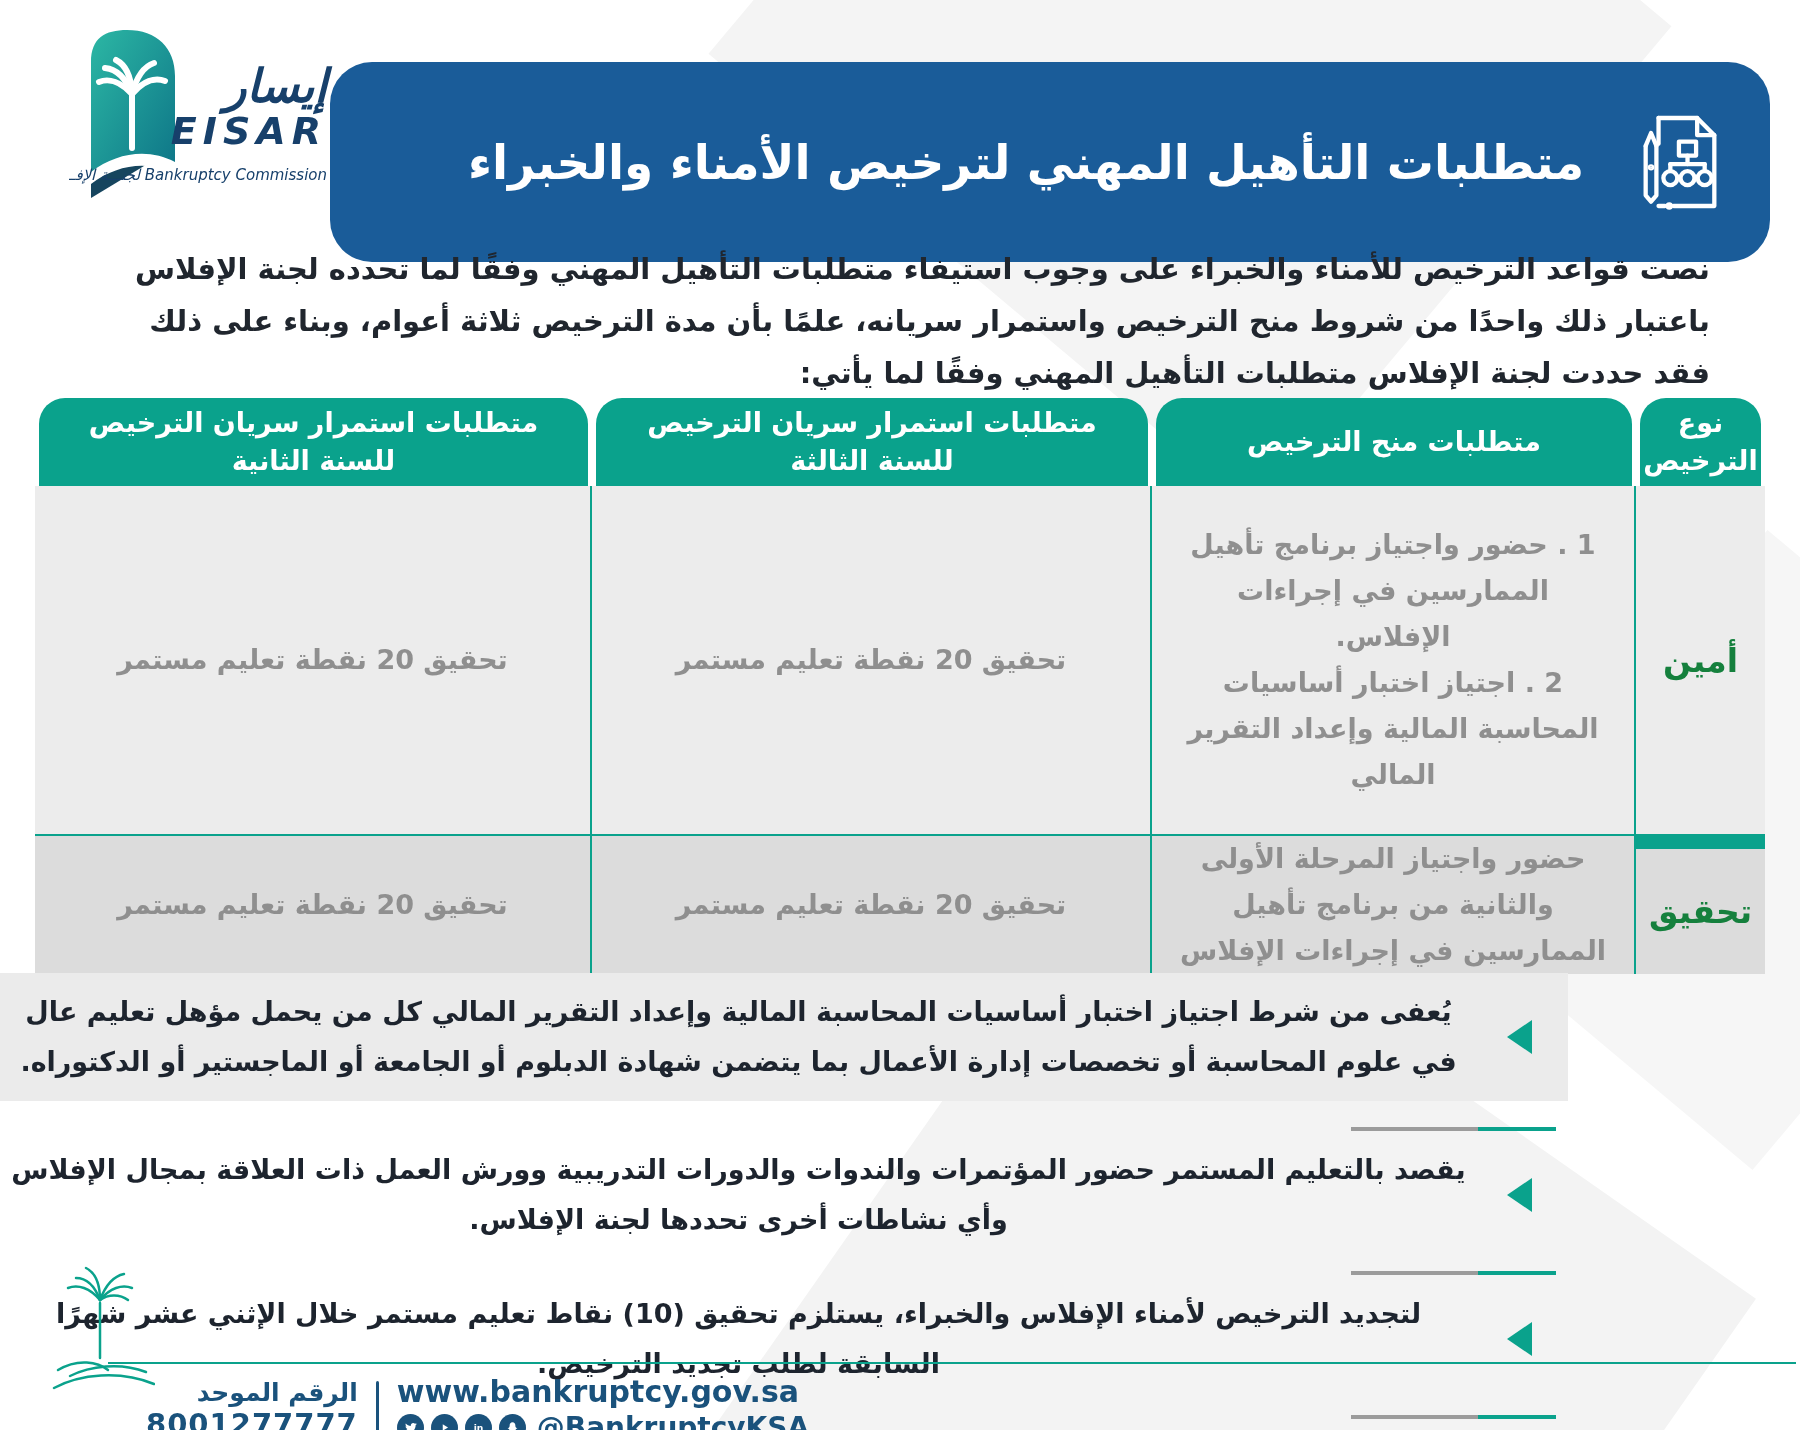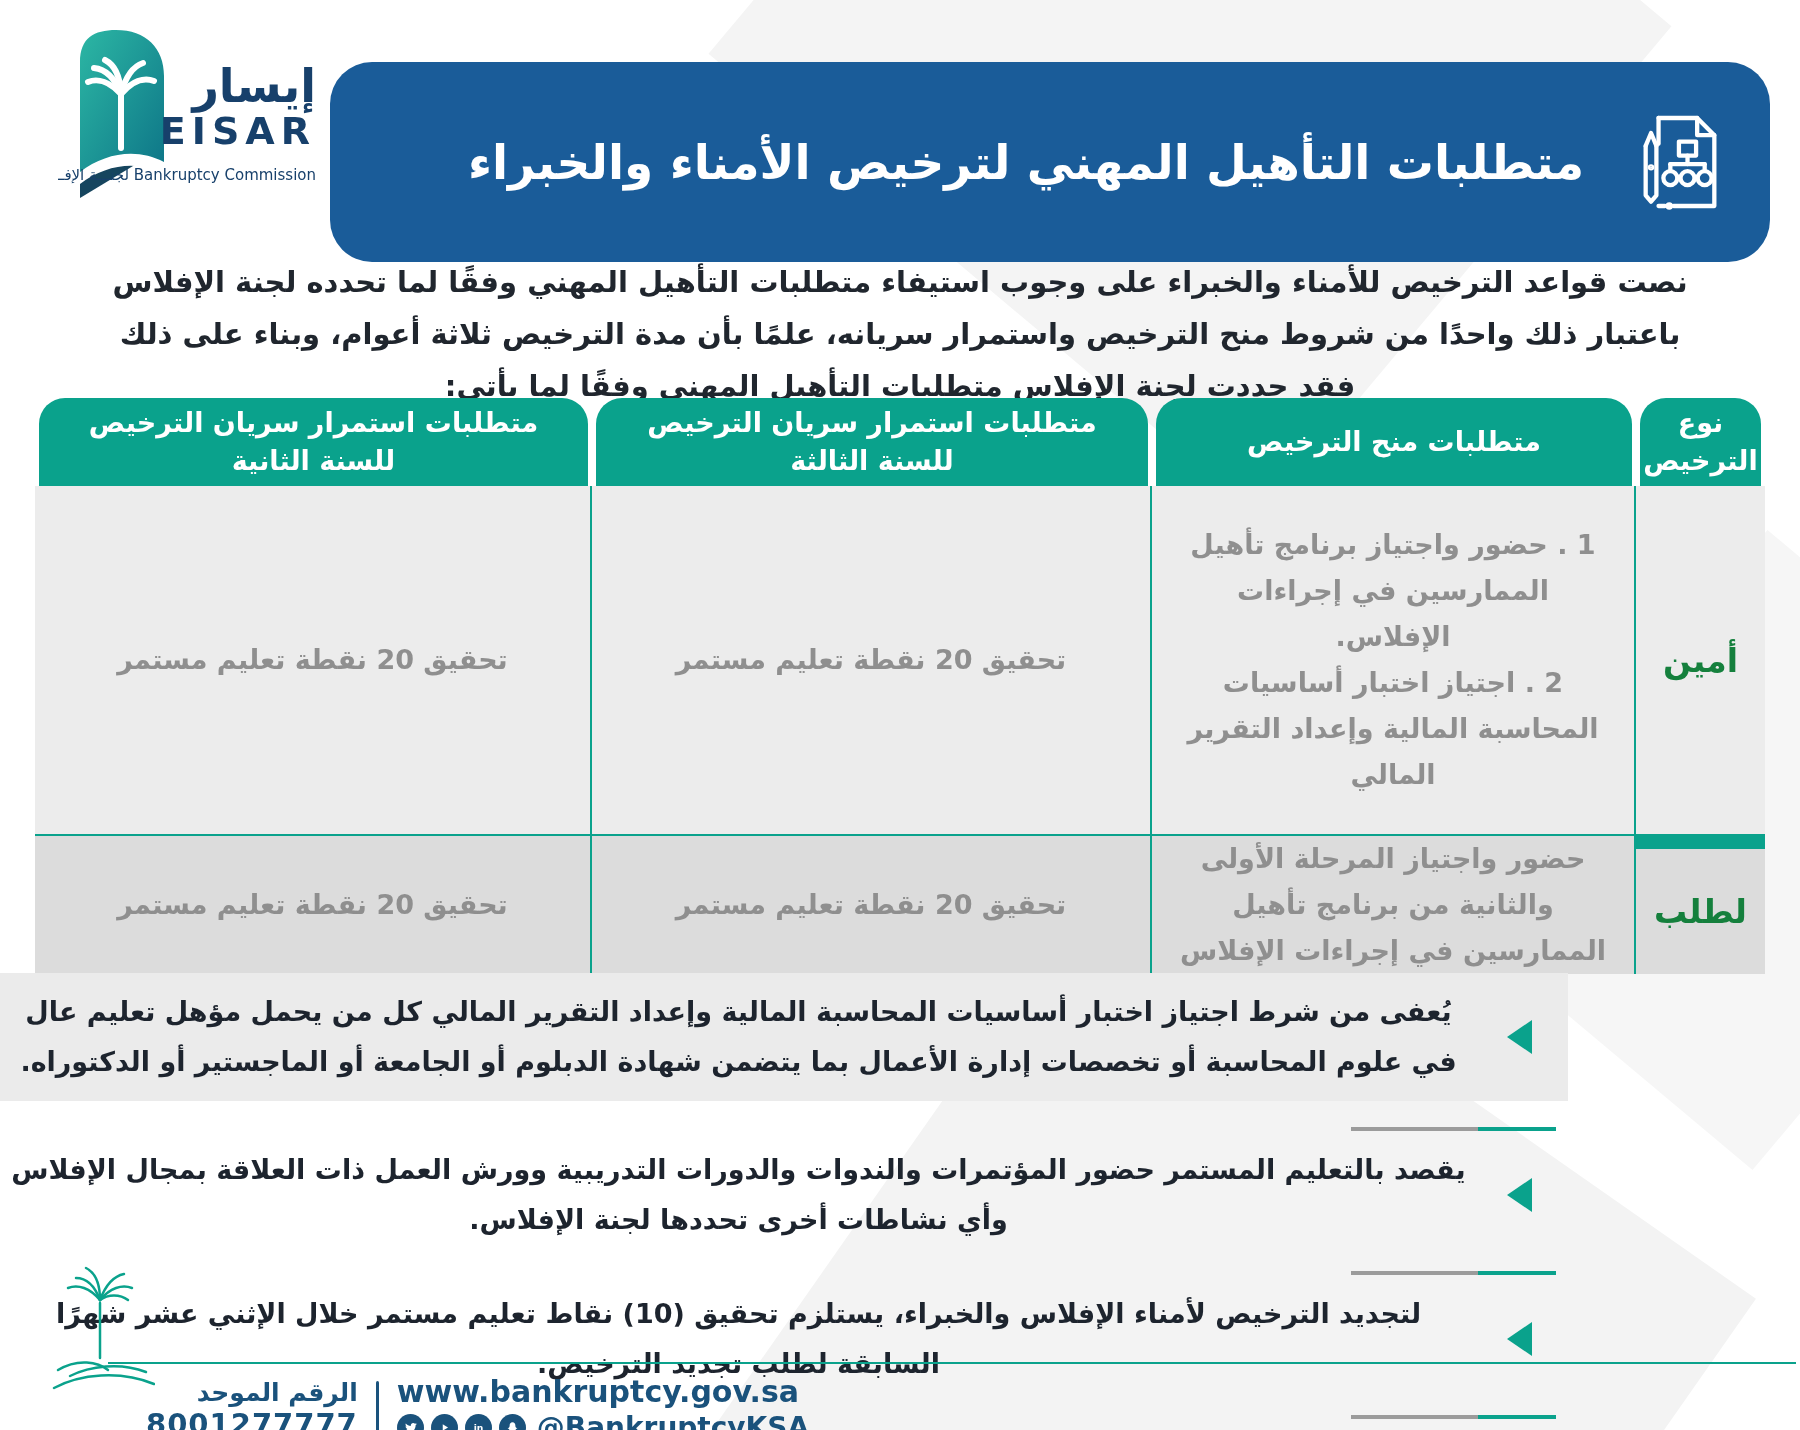--- a/index.html
+++ b/index.html
@@ -9,34 +9,34 @@
 
   
   .wm { position:absolute; background:#f4f4f4; z-index:0; }
   .wm1 { top:-280px; left:830px; width:720px; height:640px; transform:rotate(40deg); }
   .wm2 { top:1010px; left:840px; width:780px; height:720px; transform:rotate(35deg); background:#f3f3f3; }
   .wm3 { top:600px; left:1560px; width:400px; height:500px; transform:rotate(40deg); background:#f6f6f6; }
 
   .content { position:relative; z-index:1; }
 
   
-  .logo { position:absolute; top:22px; left:58px; width:265px; height:205px; }
+  .logo { position:absolute; top:22px; left:69px; width:265px; height:205px;font-style:italic; }
   .logo svg { width:100%; height:100%; }
 
   
   .banner { position:absolute; top:62px; left:330px; width:1440px; height:200px;
             background:#1a5c99; border-radius:42px; display:flex; align-items:center;
             direction:rtl; padding:0 36px; }
   .banner-icon { width:108px; height:118px; flex:0 0 auto; }
   .banner-title { flex:1; text-align:center; color:#ffffff; font-size:47px; font-weight:bold;
                   letter-spacing:0; padding-left:60px; }
 
   
-  .intro { position:absolute; top:256px; left:90px; width:1620px; direction:rtl;
-           text-align:center; font-size:29px; font-weight:bold; color:#20262e; line-height:1.8; }
+  .intro { position:absolute; top:243px; left:90px; width:1620px; direction:rtl;
+           text-align:right; font-size:29px; font-weight:bold; color:#20262e; line-height:1.8; }
 
   
   .qtable { position:absolute; top:398px; left:35px; width:1730px; direction:rtl; }
   .thead { display:grid; grid-template-columns:129px 484px 560px 557px; }
   .th { background:#0aa28c; color:#fff; font-weight:bold; font-size:27px; text-align:center;
         display:flex; align-items:center; justify-content:center; min-height:88px;
         border-radius:26px 26px 0 0; margin:0 4px; padding:6px 14px; line-height:1.4; }
   .trow { display:grid; grid-template-columns:129px 484px 560px 557px; }
   .td { display:flex; flex-direction:column; align-items:center; justify-content:center;
         text-align:center; padding:0 26px; }
@@ -159,21 +159,21 @@
         </div>
         <div class="td">
           <p class="cell-text">تحقيق 20 نقطة تعليم مستمر</p>
         </div>
         <div class="td">
           <p class="cell-text">تحقيق 20 نقطة تعليم مستمر</p>
         </div>
       </div>
 
       <div class="trow row2">
-        <div class="td type-cell">لطلب</div>
+        <div class="td type-cell">تحقيق</div>
         <div class="td">
           <p class="cell-text">حضور واجتياز المرحلة الأولى والثانية من برنامج تأهيل الممارسين في إجراءات الإفلاس</p>
         </div>
         <div class="td">
           <p class="cell-text">تحقيق 20 نقطة تعليم مستمر</p>
         </div>
         <div class="td">
           <p class="cell-text">تحقيق 20 نقطة تعليم مستمر</p>
         </div>
       </div>

